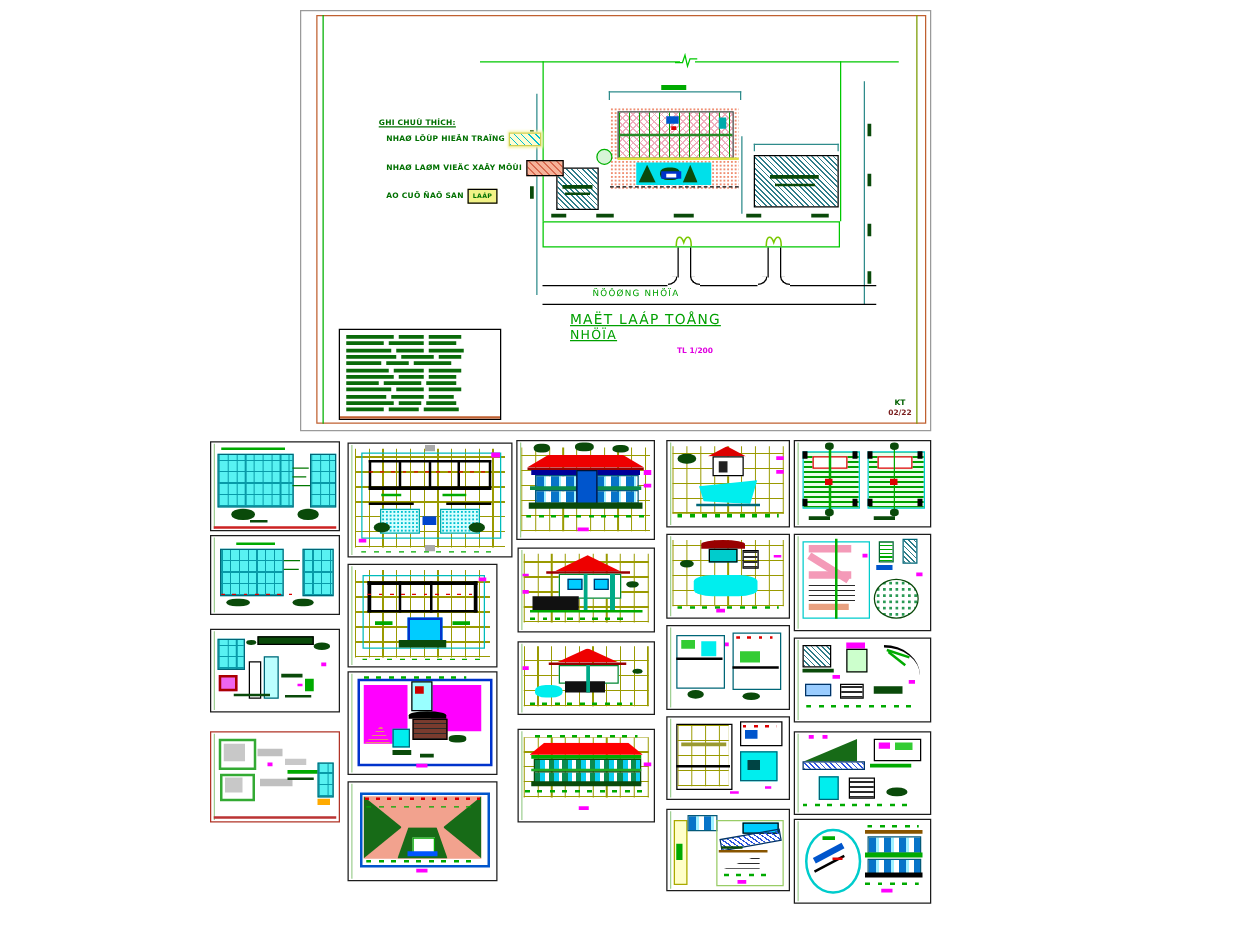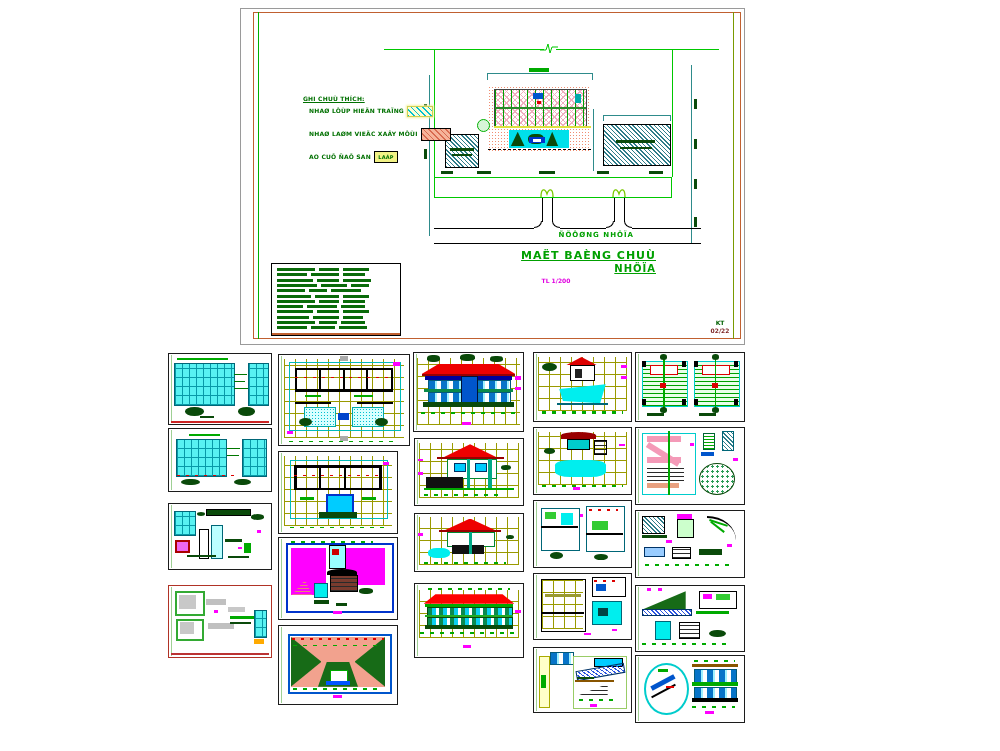--- a/index.html
+++ b/index.html
@@ -47,21 +47,21 @@
       box-shadow:0 0 2px 1px #f3f3a9;}
   .sw-pinkHatch{width:30px;height:13px;border:1px solid #000;background:#f6b39a;
       background-image:repeating-linear-gradient(45deg,#d86a50 0 1px,transparent 1px 4px);}
   .sw-yellow{width:24px;height:12px;border:1px solid #000;background:#f2f286;}
   #notes-box{position:absolute;left:30px;top:254px;width:130px;height:73px;border:1px solid #000;
       background:#fff;box-sizing:border-box;overflow:hidden;}
   #notes-box .nrow{position:absolute;height:3px;background:#0a6b0a;}
   #sheet-no{position:absolute;left:462px;top:310px;width:34px;text-align:center;line-height:8px;}
   #sheet-no .l1{font-size:6px;font-weight:bold;color:#006000;}
   #sheet-no .l2{font-size:6px;font-weight:bold;color:#7a1f1f;}
-  .title-green{color:#00a000;font-weight:bold;text-align:right;}
+  .title-green{color:#00a000;font-weight:normal;text-align:left;}
   .u{text-decoration:underline;}
 </style>
 </head>
 <body>
 
 <div id="page">
 
   <div id="main-sheet">
 
     <div class="a" style="left:12px;top:3px;right:3px;bottom:5px;border:1px solid #c06030;"></div>
@@ -146,21 +146,21 @@
       <div class="a" style="left:311px;top:212px;width:8px;height:7px;border-left:1px solid #000;border-bottom:1px solid #000;border-bottom-left-radius:8px 7px;box-sizing:border-box;"></div>
       <div class="a" style="left:365px;top:212px;width:8px;height:7px;border-right:1px solid #000;border-bottom:1px solid #000;border-bottom-right-radius:8px 7px;box-sizing:border-box;"></div>
       <div class="a" style="left:383px;top:212px;width:8px;height:7px;border-left:1px solid #000;border-bottom:1px solid #000;border-bottom-left-radius:8px 7px;box-sizing:border-box;"></div>
       <div class="a" style="left:193px;top:219px;width:100px;height:1px;background:#000;"></div>
       <div class="a" style="left:319px;top:219px;width:46px;height:1px;background:#000;"></div>
       <div class="a" style="left:391px;top:219px;width:69px;height:1px;background:#000;"></div>
       <div class="a" style="left:193px;top:234px;width:267px;height:1px;background:#000;"></div>
 
       <div class="a title-green" style="left:233px;top:222px;width:160px;font-size:7px;letter-spacing:1px;">ÑÖÔØNG NHÖÏA</div>
 
-      <div class="a title-green u" style="left:215px;top:240px;width:200px;font-size:11px;letter-spacing:1px;">MAËT BAÈNG CHUÙ</div>
+      <div class="a title-green u" style="left:215px;top:240px;width:200px;font-size:11px;letter-spacing:1px;">MAËT LAÁP TOÅNG</div>
       <div class="a title-green u" style="left:215px;top:254px;width:200px;font-size:10px;letter-spacing:1px;">NHÖÏA</div>
       <div class="a" style="left:215px;top:268px;width:200px;font-size:6px;font-weight:bold;color:#e000e0;text-align:center;">TL 1/200</div>
     </div>
 
     <div id="legend">
       <div class="row u" style="left:62px;top:86px;">GHI CHUÙ THÍCH:</div>
 
     <div class="row" style="top: 97px; left: 68px;"><span>NHAØ LÔÙP HIEÄN TRAÏNG</span><span class="sw sw-cyanHatchYellow"></span></div>
         <div class="row" style="top: 119px; left: 68px;"><span>NHAØ LAØM VIEÄC XAÂY MÔÙI</span><span class="sw sw-pinkHatch"></span></div>
         <div class="row" style="top: 142px; left: 68px;"><span>AO CUÕ ÑAÕ SAN</span><span class="sw sw-yellow">LAÁP</span></div>

